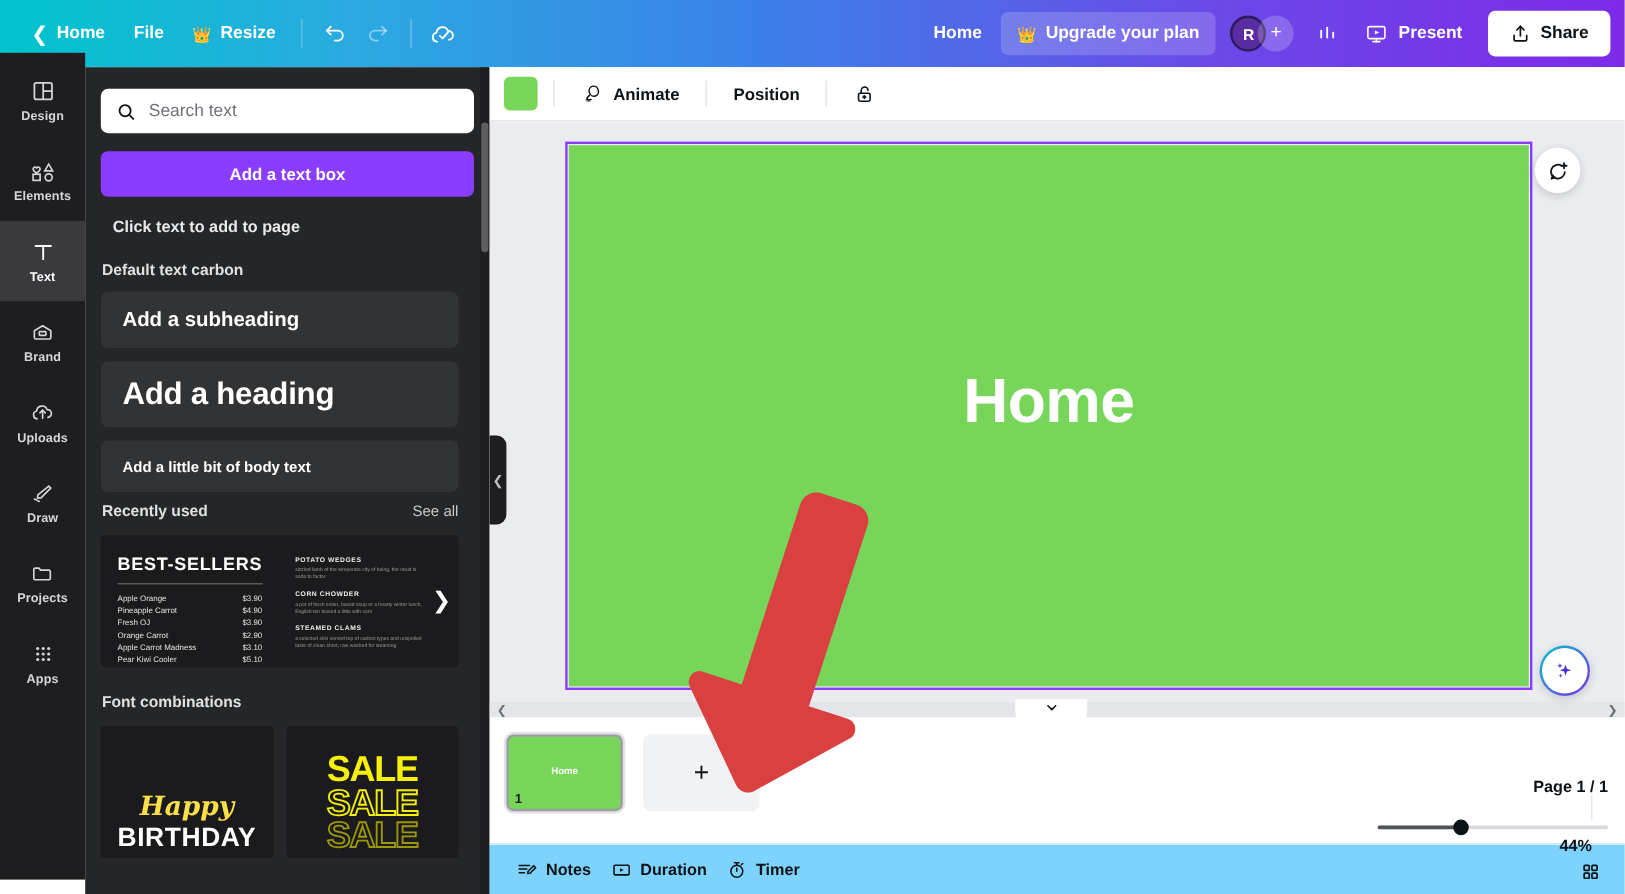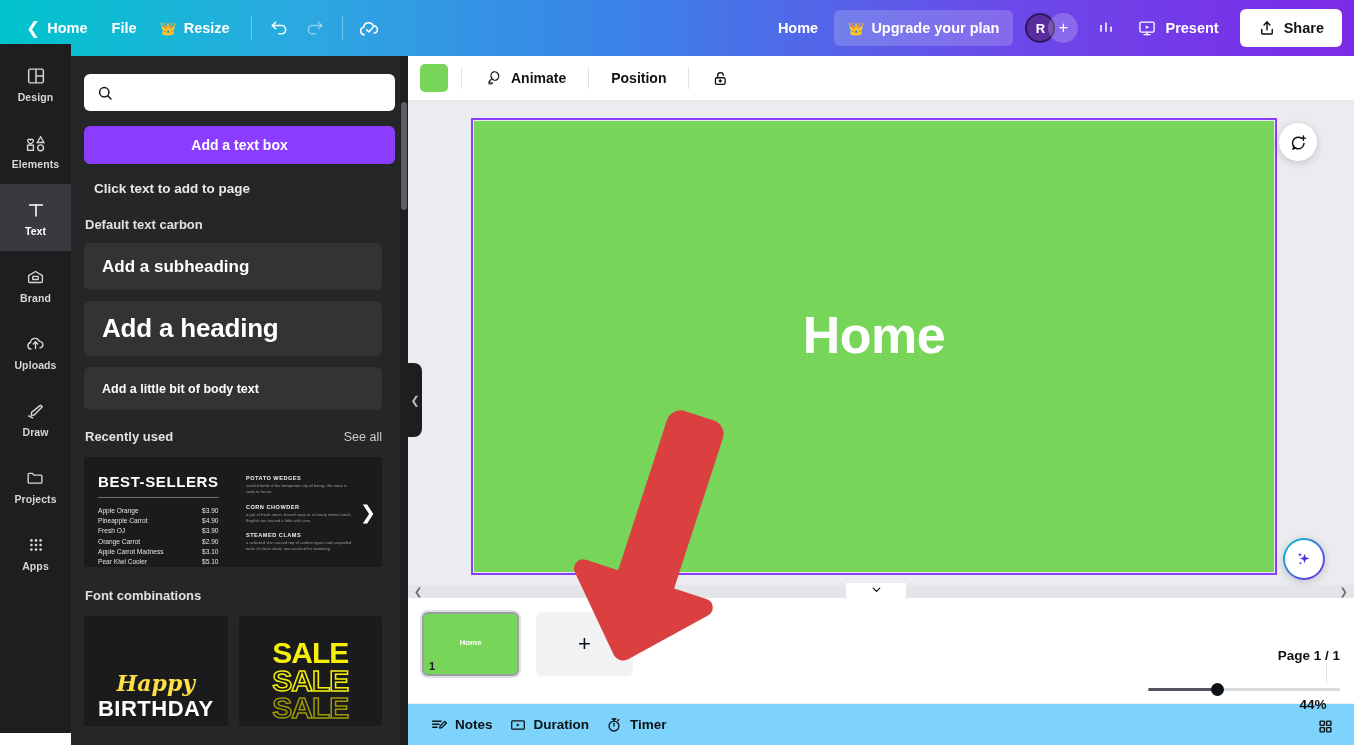--- a/index.html
+++ b/index.html
@@ -86,21 +86,21 @@
     font-family:"Liberation Sans", sans-serif; background:transparent;
   }
   .search input::placeholder { color:#6e7278; }
   .addbox {
     margin-top:15px; height:38px; border-radius:6px; background:#8b3dff;
     display:flex; align-items:center; justify-content:center;
     font-size:14px; font-weight:700; color:#fff; cursor:pointer;
   }
   .hint { margin-top:17px; font-size:13.5px; font-weight:700; color:#e8e9ea; padding-left:10px; }
   .sect { margin-top:21px; font-size:13px; font-weight:700; color:#e0e1e2; padding-left:1px; }
-  .sect-row { margin-top:19px; display:flex; align-items:baseline; justify-content:space-between; padding-right:13px;text-align:center; }
+  .sect-row { margin-top:8px; display:flex; align-items:baseline; justify-content:space-between; padding-right:13px;text-align:center; }
   .seeall { font-size:12.5px; color:#c9cacb; cursor:pointer; }
   .style-card {
     margin-top:11px; background:#323335; border-radius:6px;
     display:flex; align-items:center; padding:0 18px; cursor:pointer;
     color:#fff; margin-right:13px;
   }
   .style-h  { height:55px; font-size:26px; font-weight:700; letter-spacing:-.2px;}
   .style-s  { height:47px; font-size:17px; font-weight:700; }
   .style-b  { height:43px; font-size:12.5px; font-weight:700; }
 
@@ -417,20 +417,21 @@
   </div>
 
   <div class="panel">
     <div class="panel-inner">
 
       <div class="search">
         <svg width="18" height="18" viewBox="0 0 24 24" fill="none" stroke="#0d1216" stroke-width="2" stroke-linecap="round">
           <circle cx="11" cy="11" r="6.2"></circle>
             <line x1="15.6" y1="15.6" x2="20" y2="20"></line>
         </svg>
+        <input type="text" placeholder="Search text" style="">
       </div>
 
       <div class="addbox">Add a text box</div>
 
       <div class="hint">Click text to add to page</div>
 
       <div class="sect">Default text carbon</div>
 
       <div class="style-card style-s">Add a subheading</div>
       <div class="style-card style-h">Add a heading</div>

